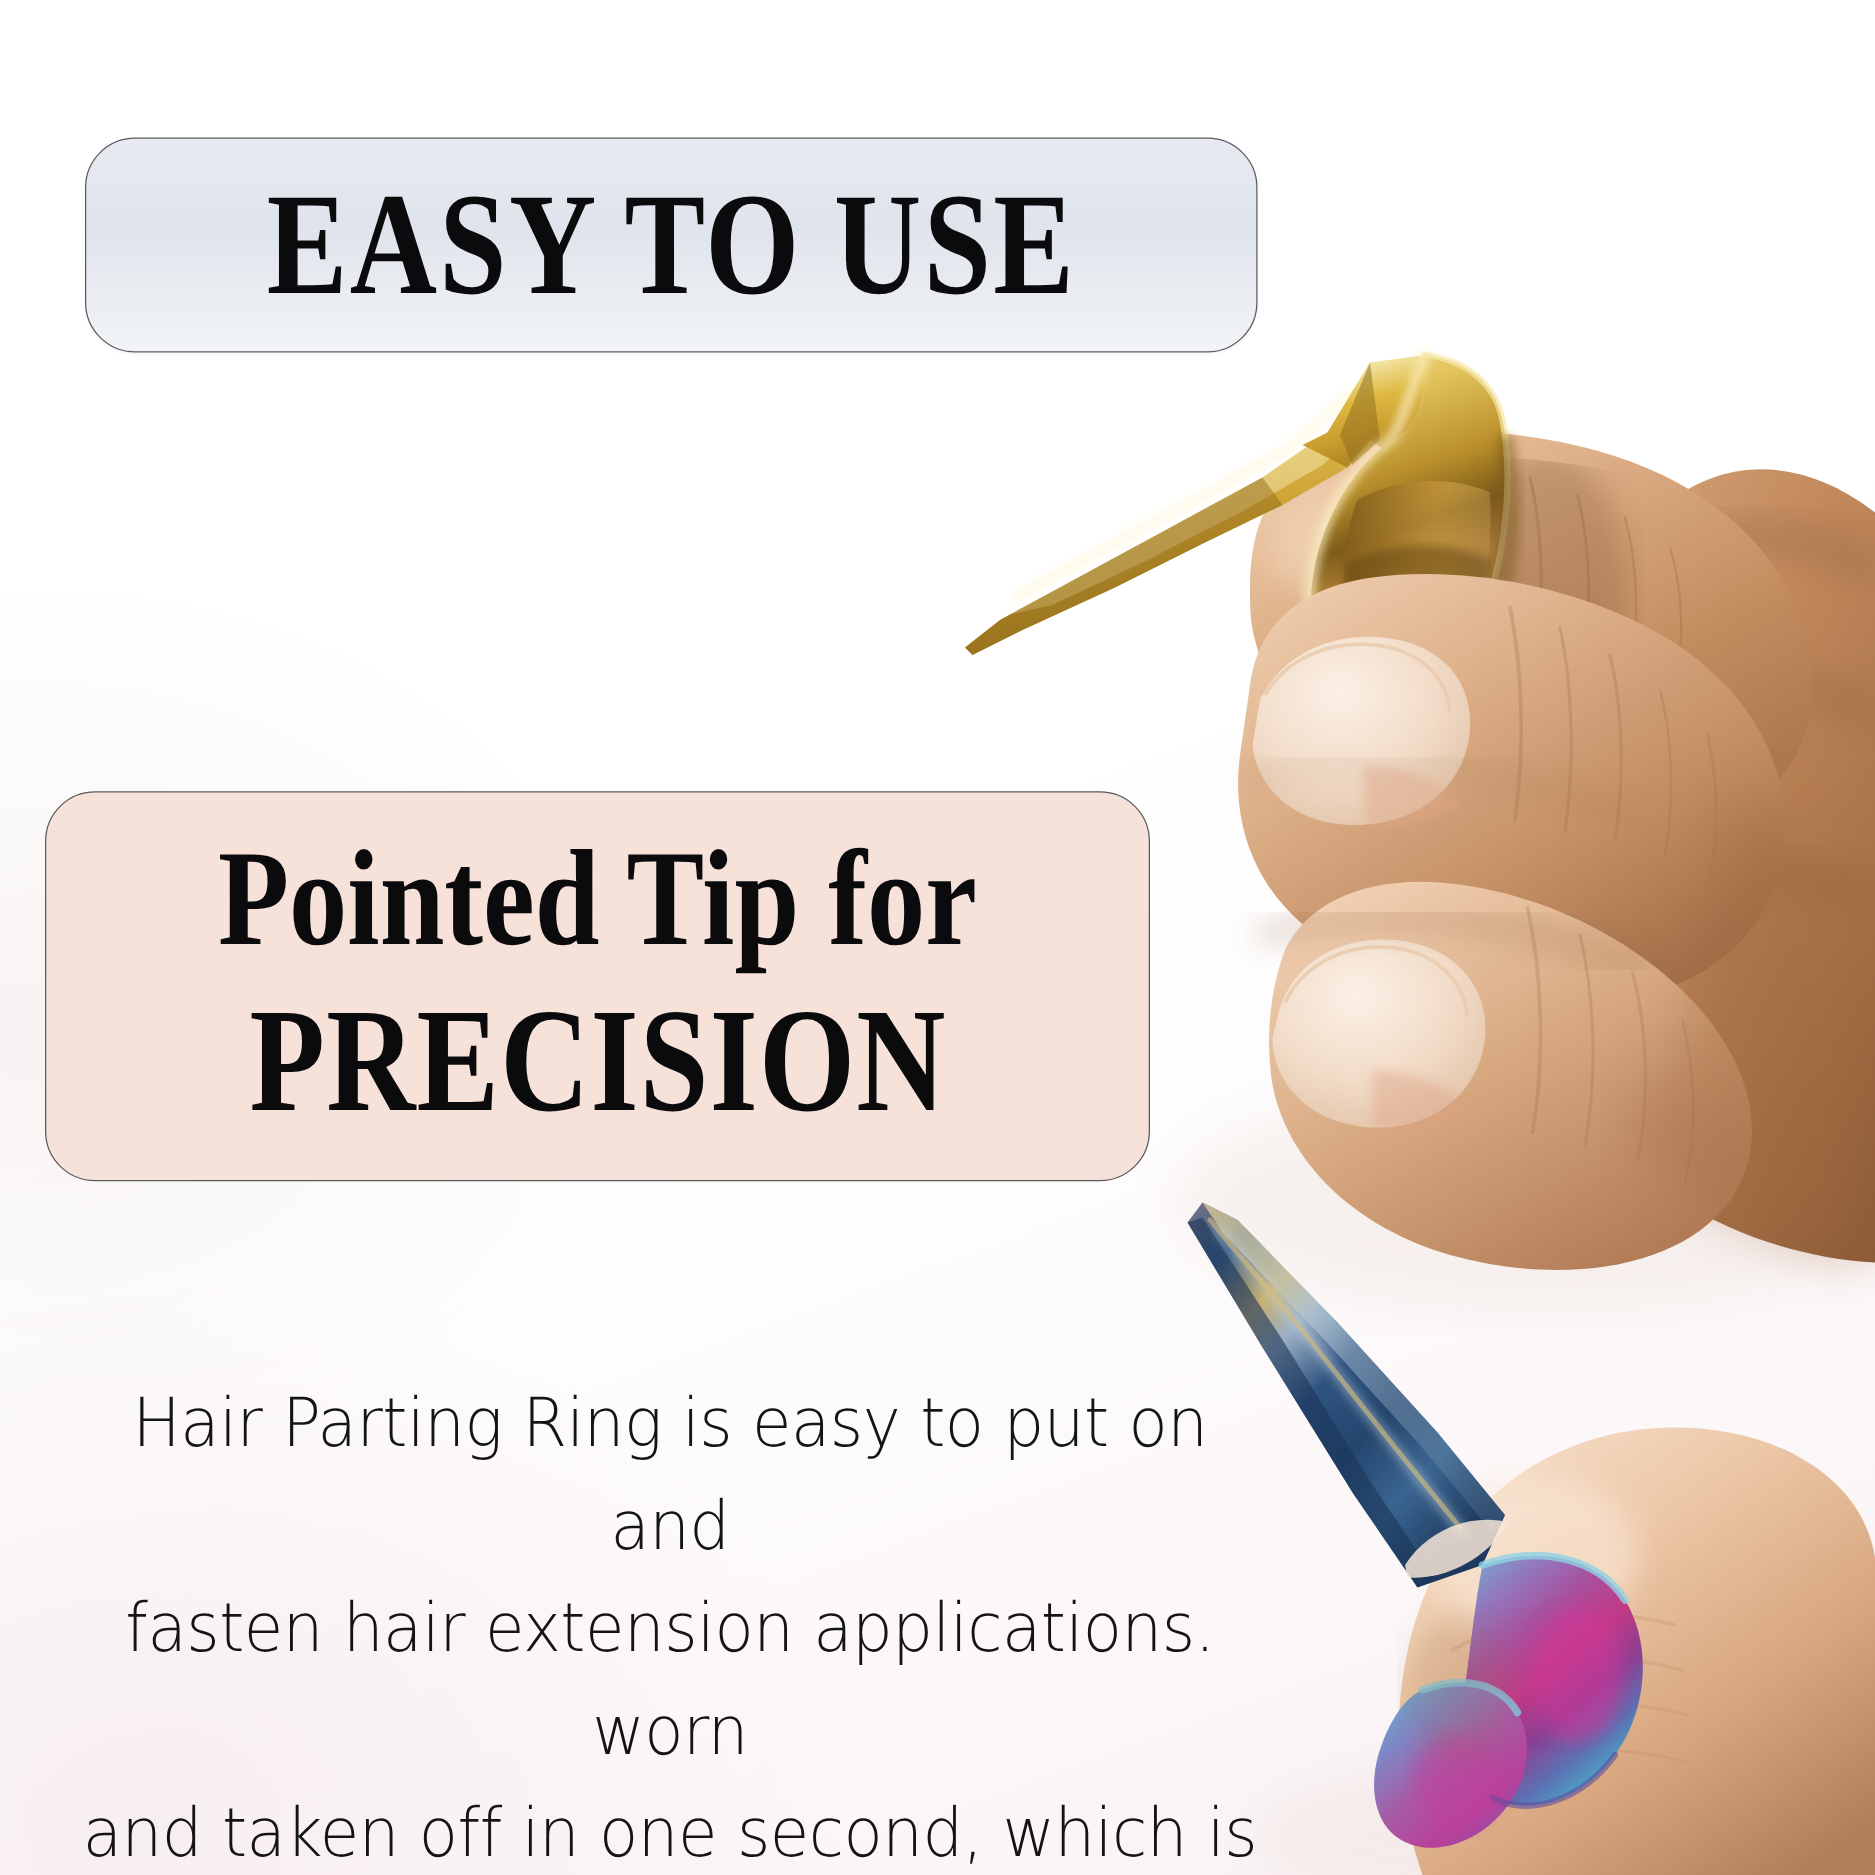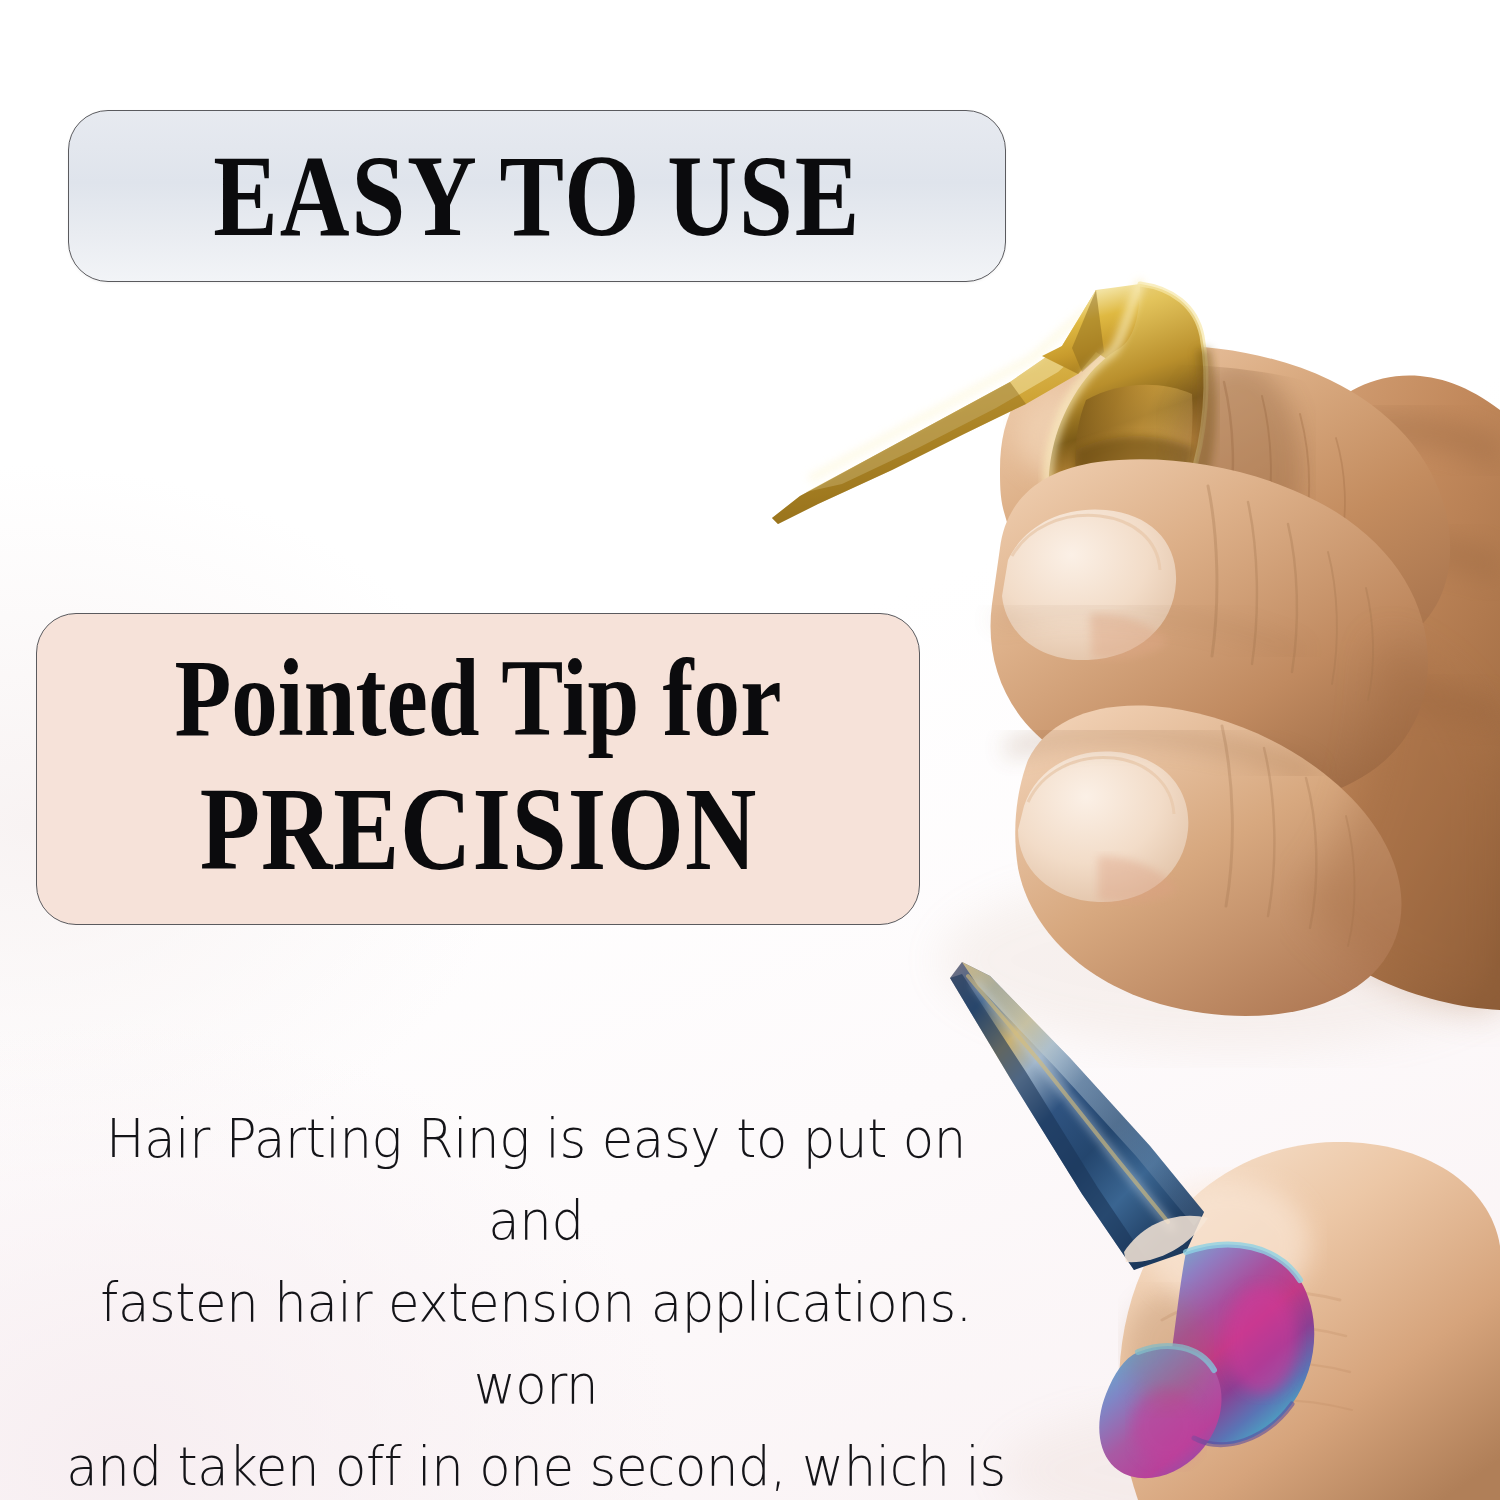--- a/index.html
+++ b/index.html
@@ -42,21 +42,21 @@
     font-weight:700;
     font-size:104px;
     letter-spacing:2px;
     color:#0b0b0d;
     line-height:1;
     transform:scaleX(0.93) scaleY(1.12);
     white-space:nowrap;
   }
 
   #badge-precision {
-    left:36px; top:613px; width:884px; height:312px;
+    left:36px; top:633px; width:884px; height:312px;
     border-radius:40px;
     background:#f6e2d9;
     flex-direction:column;
     justify-content:center;
     padding-bottom:6px;
   }
   #badge-precision .line1 {
     font-family:"Liberation Serif", serif;
     font-weight:700;
     font-size:96px;

